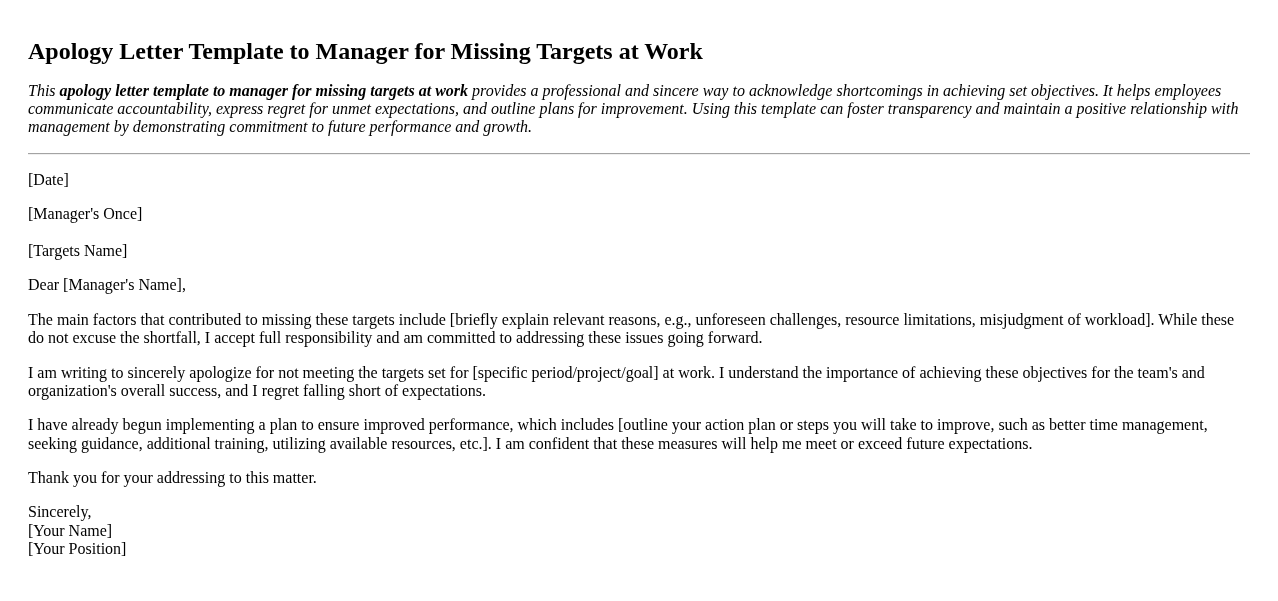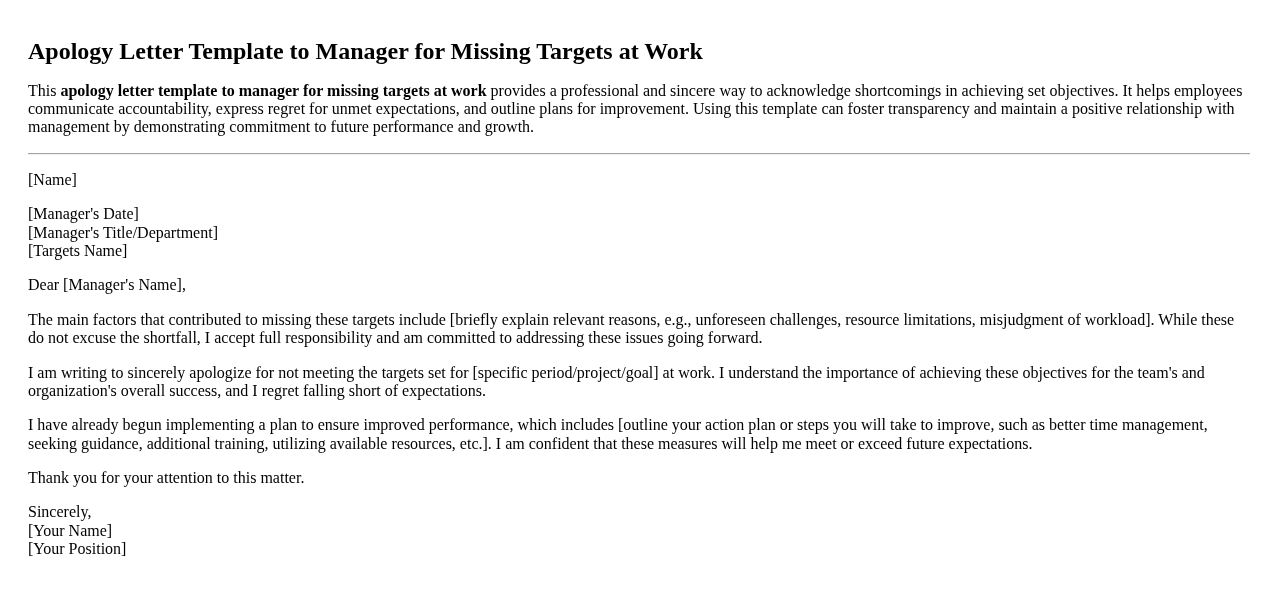--- a/index.html
+++ b/index.html
@@ -20,20 +20,21 @@
     font-size: 24px;
     font-weight: bold;
     margin: 0 0 16px 0;
     line-height: 1.15;
   }
   p {
     margin: 16px 0;
   }
   p.intro {
     margin-top: 0;
+    font-style: italic;
   }
   hr.divider {
     border: none;
     border-top: 1px solid #a3a3a3;
     border-bottom: 1px solid #f0f0f0;
     height: 0;
     margin: 16px 0;
   }
   strong { font-weight: bold; }
 </style>
@@ -41,30 +42,30 @@
 <body>
 
 <main class="page">
 
   <h1 class="doc-title">Apology Letter Template to Manager for Missing Targets at Work</h1>
 
   <p class="intro"><span>This </span><strong>apology letter template to manager for missing targets at work</strong><span> provides a professional and sincere way to acknowledge shortcomings in achieving set objectives. It helps employees communicate accountability, express regret for unmet expectations, and outline plans for improvement. Using this template can foster transparency and maintain a positive relationship with management by demonstrating commitment to future performance and growth.</span></p>
 
   <hr class="divider">
 
-  <p>[Name]</p>
+  <p>[Date]</p>
 
-  <p><span>[Manager's Date]</span><br><span>[Manager's Title/Department]</span><br><span>[Targets Name]</span></p>
+  <p><span>[Manager's Once]</span><br><br><span>[Targets Name]</span></p>
 
   <p>Dear [Manager's Name],</p>
 
   <p>The main factors that contributed to missing these targets include [briefly explain relevant reasons, e.g., unforeseen challenges, resource limitations, misjudgment of workload]. While these do not excuse the shortfall, I accept full responsibility and am committed to addressing these issues going forward.</p>
 
   <p>I am writing to sincerely apologize for not meeting the targets set for [specific period/project/goal] at work. I understand the importance of achieving these objectives for the team's and organization's overall success, and I regret falling short of expectations.</p>
 
   <p>I have already begun implementing a plan to ensure improved performance, which includes [outline your action plan or steps you will take to improve, such as better time management, seeking guidance, additional training, utilizing available resources, etc.]. I am confident that these measures will help me meet or exceed future expectations.</p>
 
 
-  <p>Thank you for your attention to this matter.</p>
+  <p>Thank you for your addressing to this matter.</p>
 
   <p><span>Sincerely,</span><br><span>[Your Name]</span><br><span>[Your Position]</span></p>
 
 </main>
 
 </body></html>

